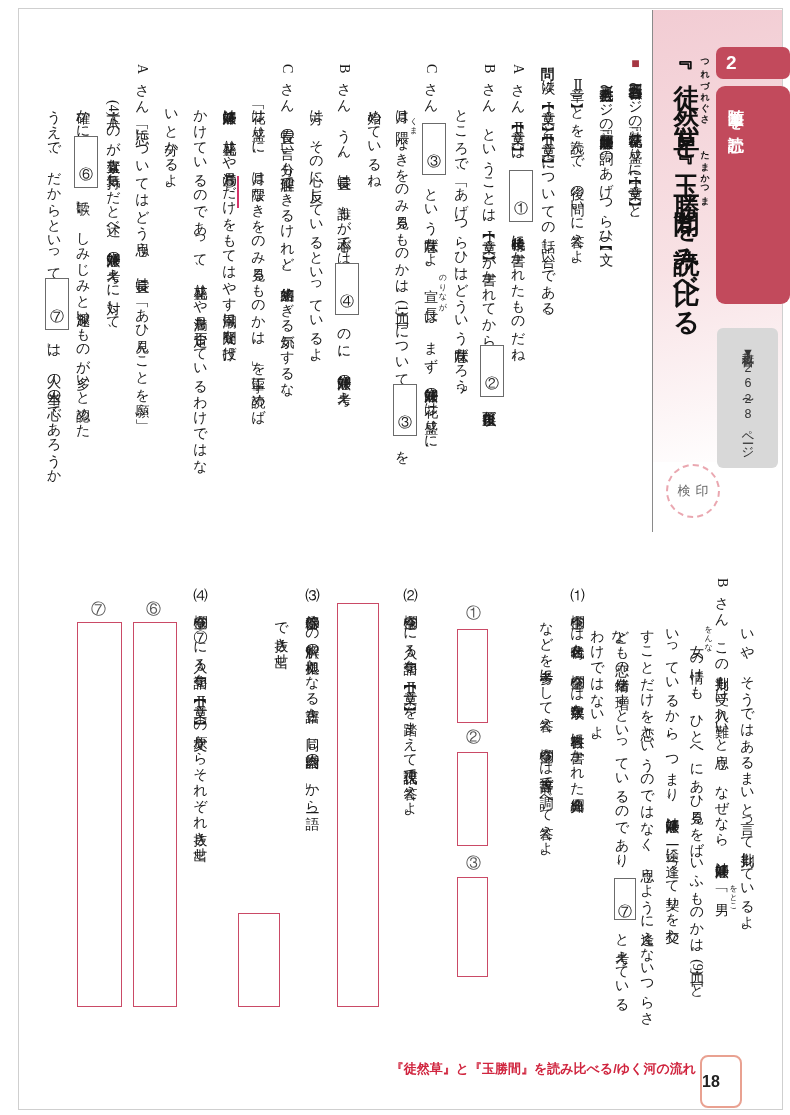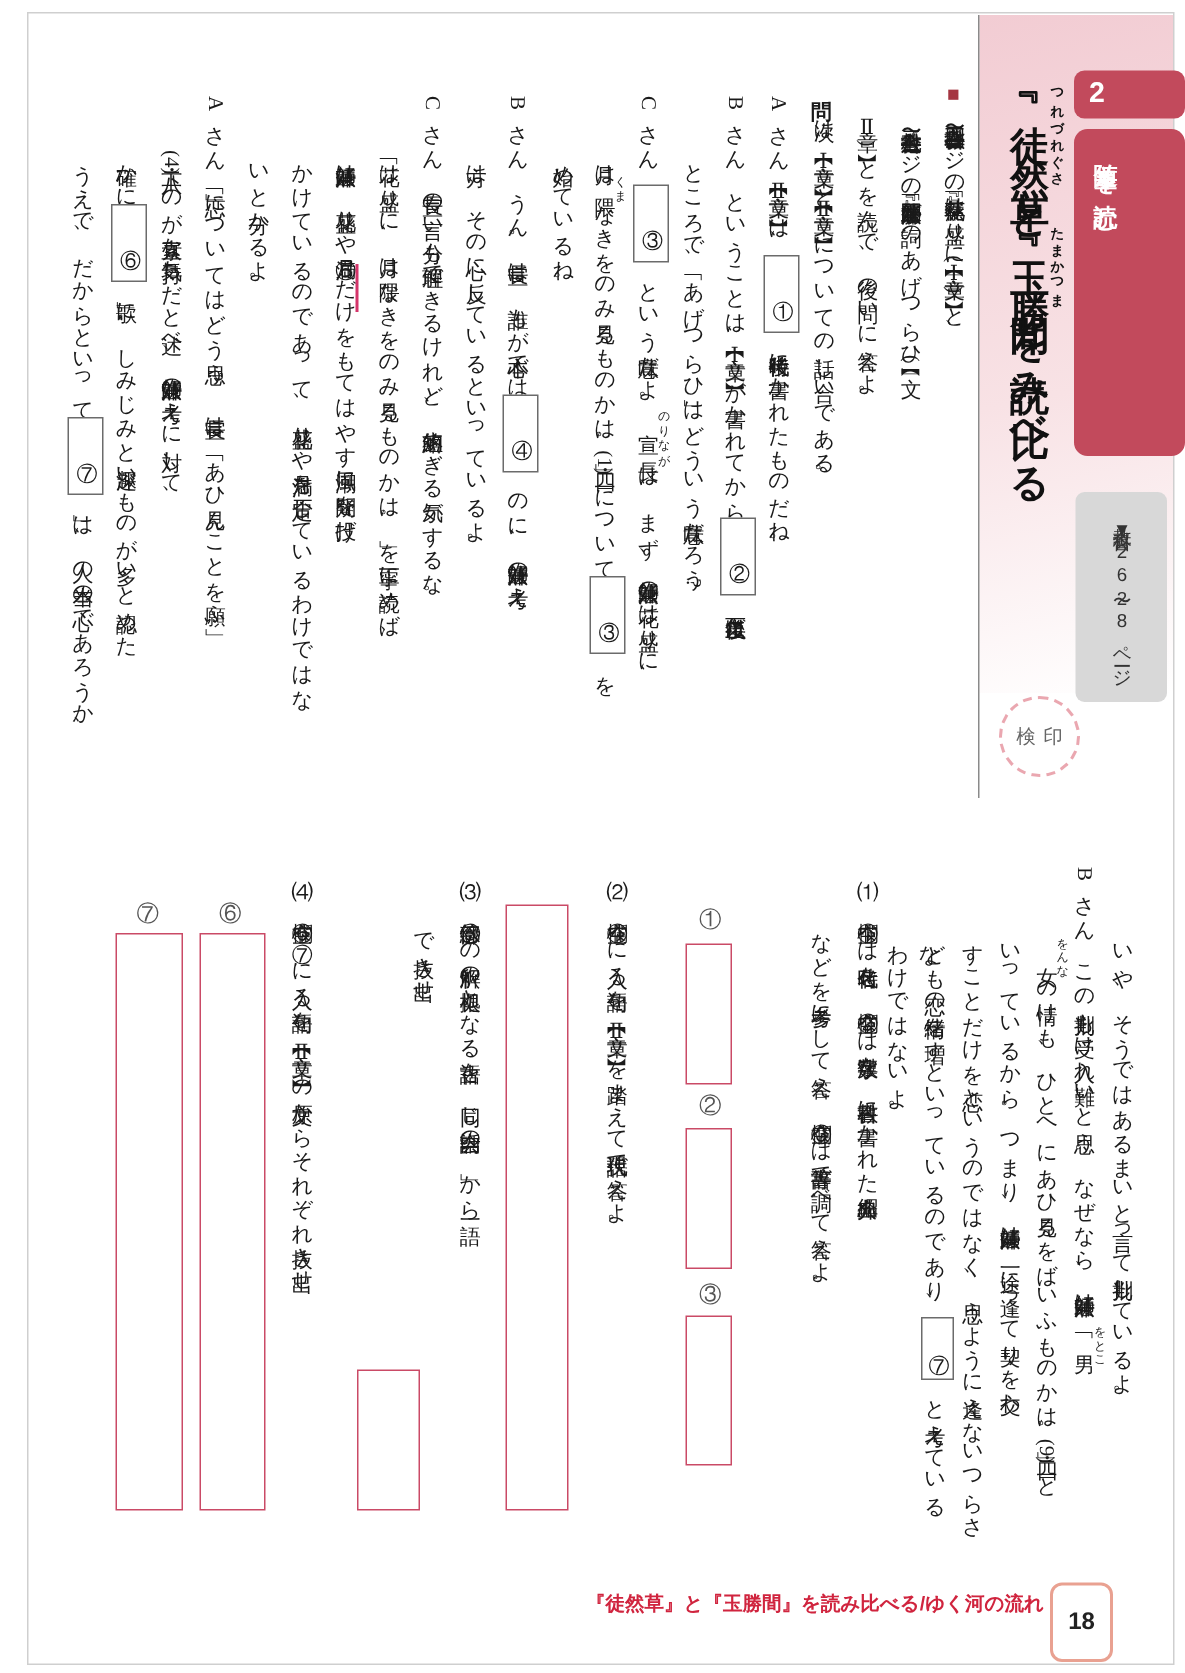--- a/index.html
+++ b/index.html
@@ -38,21 +38,21 @@
          border:1px solid #6b6b6b;background:#fff;margin:4px 1px;font-size:14px;vertical-align:middle;}
   .blank.sm{width:20px;height:40px;}
   .sideline{border-right:2px solid #d4356a;}
   
   .ansbox{position:absolute;background:#fff;border:1.5px solid #ca4a66;box-sizing:border-box;}
   .anslabel{position:absolute;font-size:15px;color:#555;font-family:"Liberation Serif","DejaVu Serif",serif;}
   
   .footer-title{position:absolute;right:94px;top:1060px;font-family:"Liberation Sans","DejaVu Sans",sans-serif;
          font-weight:bold;font-size:13px;color:#d0243e;}
   .page-number-box{position:absolute;left:700px;top:1055px;width:42px;height:53px;border:2px solid #e9a191;
-         border-radius:8px;background:#fff;display:flex;align-items:center;justify-content:center;
+         border-radius:8px;background:#fff;display:flex;align-items:center;
          font-family:"Liberation Sans","DejaVu Sans",sans-serif;font-weight:bold;font-size:16px;color:#222;box-sizing:border-box;}
 </style>
 </head>
 <body>
 
 <div class="page">
   <div class="frame"></div>
   <div class="strip"></div>
   <div class="divider-v"></div>
 

